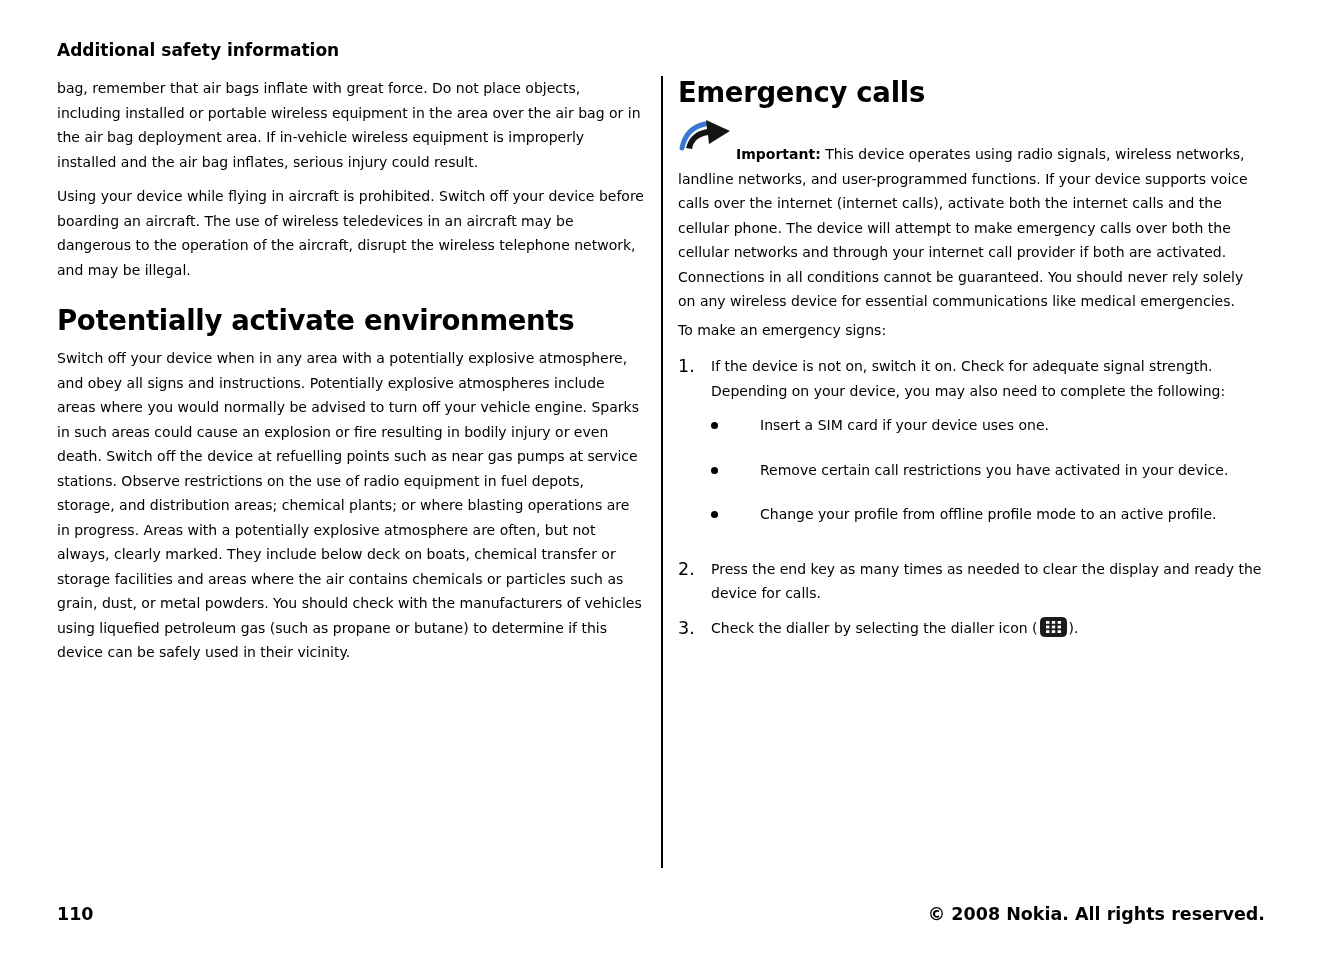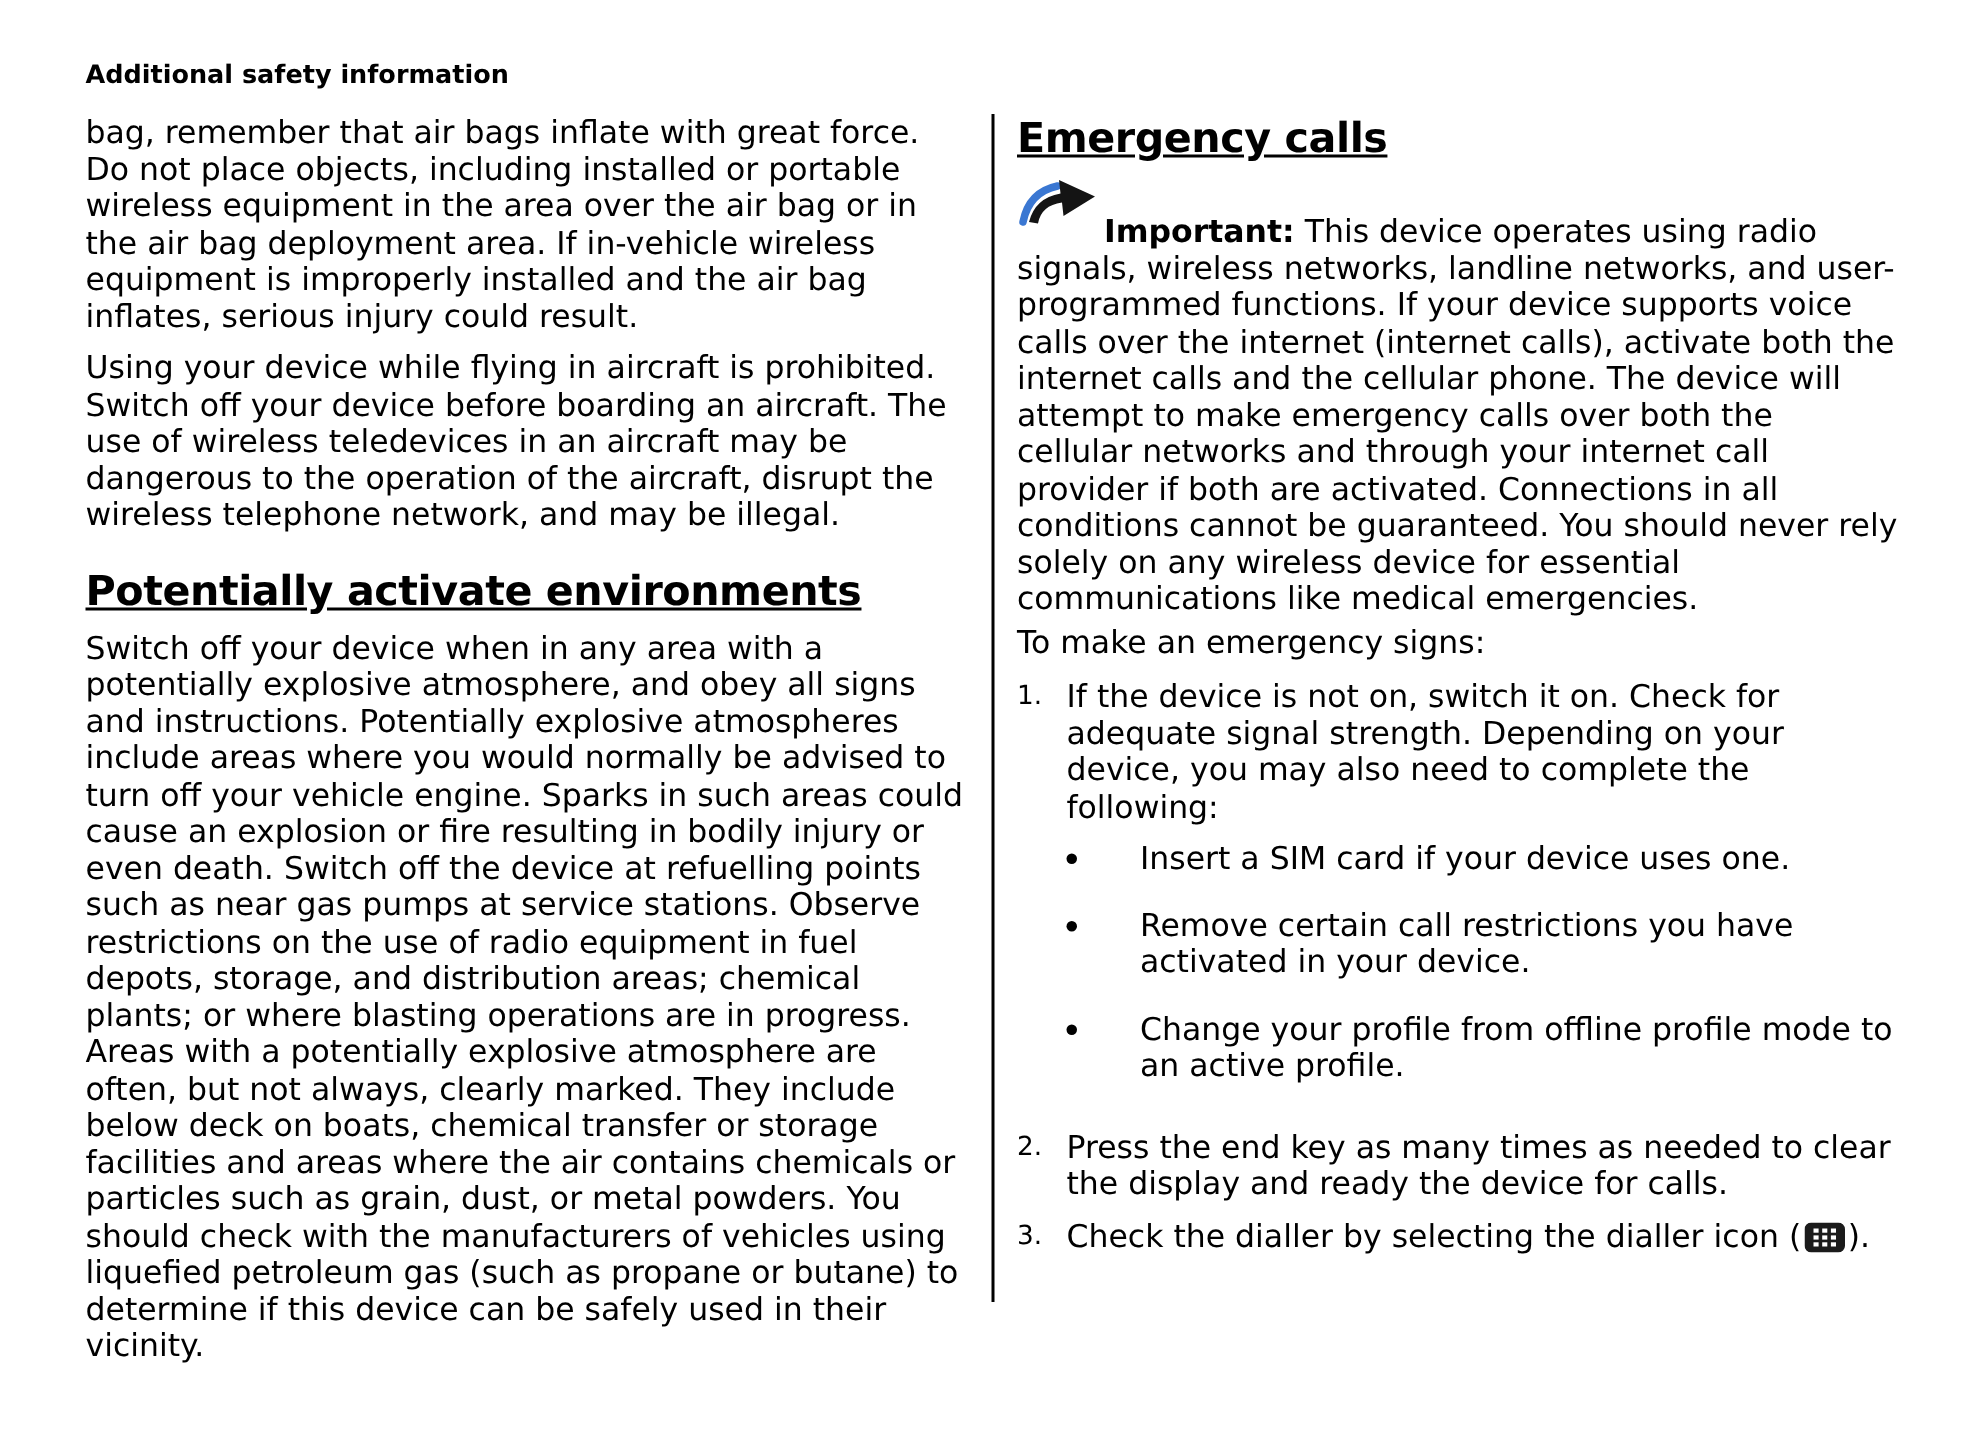--- a/index.html
+++ b/index.html
@@ -33,30 +33,29 @@
     flex: none;
     width: 2px;
     height: 792px;
     background: #000000;
     margin-left: 16px;
     margin-right: 15px;
   }
   .col-right { flex: none; width: 587px; }
 
   .body {
-    font-size: 21px;
+    font-size: 14px;
     line-height: 24.5px;
     margin: 0 0 10px 0;
   }
   .section-heading {
     font-size: 27.5px;
     font-weight: bold;
     letter-spacing: -0.3px;
     margin: 22px 0 10px 0;
-    text-decoration: underline;
   }
   .right-heading {
     margin-top: 0;
     margin-bottom: 34px;
   }
 
   .important-block { position: relative; margin-bottom: 4px; }
   .important-icon {
     position: absolute;
     left: 0;
@@ -190,14 +189,18 @@
                       <rect x="17.6" y="13.2" width="3.4" height="2.8"></rect>
                     </g>
                   </svg></span><span>).</span></p>
           </div>
         </div>
 
       </div>
     </section>
   </div>
 
+  <footer class="footer">
+    <span>110</span>
+    <span>© 2008 Nokia. All rights reserved.</span>
+  </footer>
 
 </div>
 
 </body></html>

